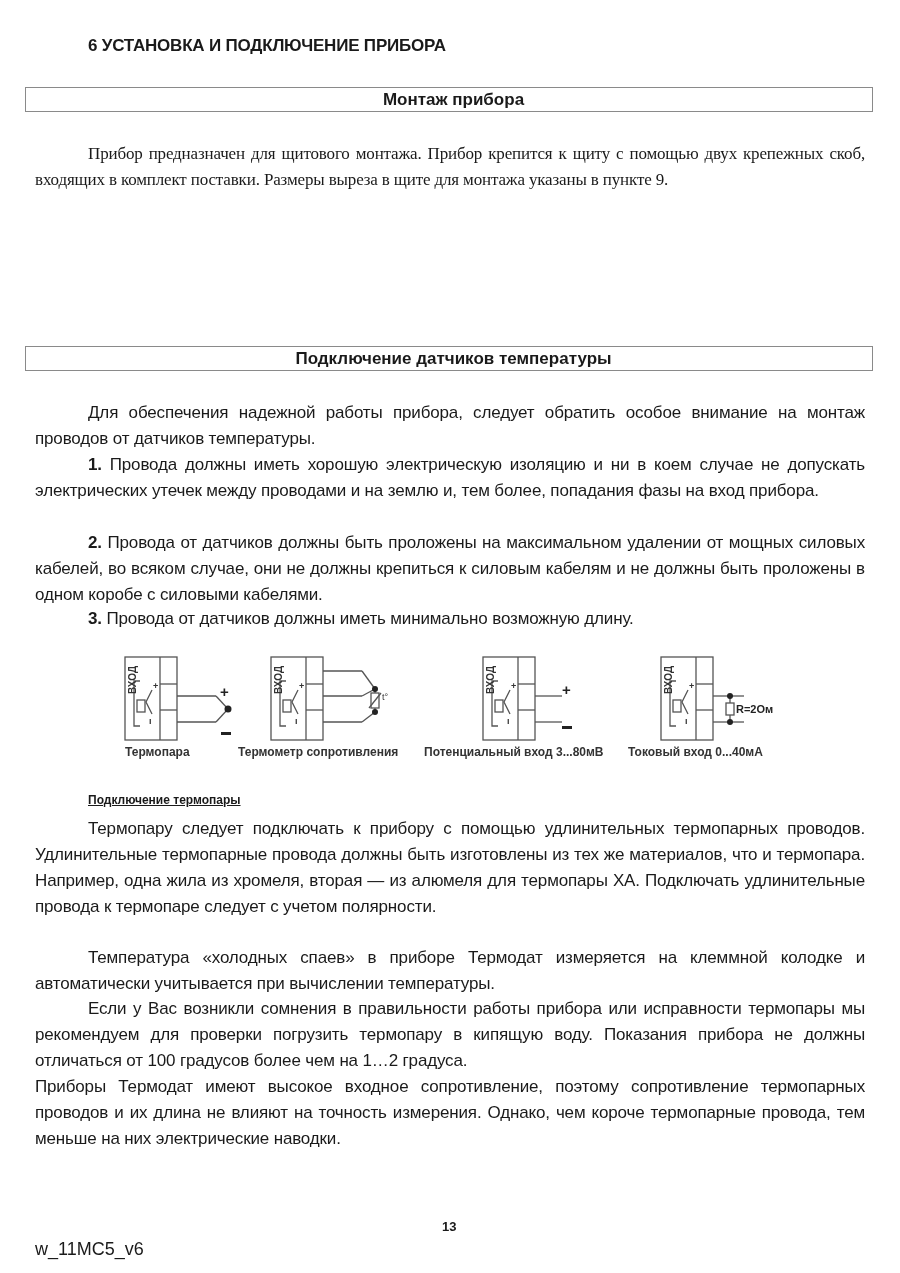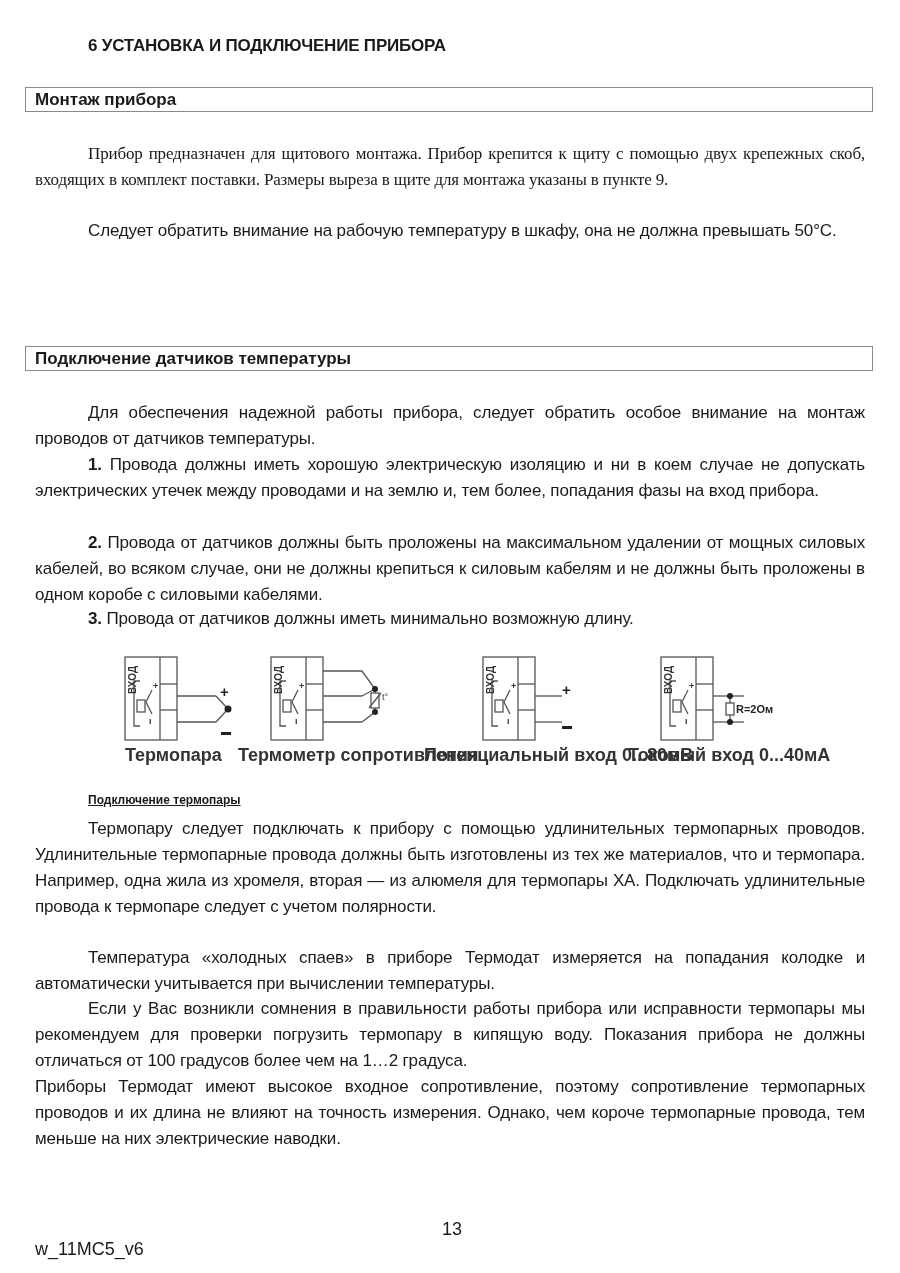--- a/index.html
+++ b/index.html
@@ -1,43 +1,42 @@
 <!DOCTYPE html>
 <html><head>
   <meta charset="utf-8">
   <style>
     html, body { margin: 0; padding: 0; background: #ffffff; }
     body { width: 900px; height: 1273px; position: relative; overflow: hidden;
       font-family: "Liberation Sans", sans-serif; color: #1a1a1a; }
     .page { position: absolute; left: 0; top: 0; width: 812px; height: 1273px; }
     .chapter-title { position: absolute; left: 88px; top: 36px; font-size: 17px; font-weight: bold; letter-spacing: -0.2px; }
     .section-box { position: absolute; left: 25px; width: 848px; height: 25px; border: 1px solid #8a8a8a;
-      box-sizing: border-box; font-weight: bold; font-size: 17px; line-height: 23px; padding-left: 9px; }
+      box-sizing: border-box; font-weight: bold; font-size: 17px; line-height: 23px; padding-left: 9px; text-align: center; }
     .para { position: absolute; left: 35px; width: 830px; font-size: 17px; line-height: 26px;
       text-align: justify; letter-spacing: -0.15px; }
     .para .indent { display: inline-block; width: 53px; }
     .para b { font-weight: bold; }
     .sub-title { position: absolute; left: 88px; font-size: 12px; font-weight: bold; text-decoration: underline; }
     .diagram { position: absolute; top: 656px; }
     .diagram svg { display: block; }
-    .caption { position: absolute; top: 745px; font-size: 18px; font-weight: bold; color: #333; white-space: nowrap; }
-    .footer-page { position: absolute; left: 442px; top: 1219px; font-size: 18px; }
+    .caption { position: absolute; top: 745px; font-size: 12px; font-weight: bold; color: #333; white-space: nowrap; }
+    .footer-page { position: absolute; left: 442px; top: 1219px; font-size: 13px; font-weight: bold; }
     .footer-code { position: absolute; left: 35px; top: 1239px; font-size: 18px; }
   </style>
 </head>
 <body>
 
 <div class="page">
 
   <div class="chapter-title">6 УСТАНОВКА И ПОДКЛЮЧЕНИЕ ПРИБОРА</div>
 
   <div class="section-box" style="top:87px;">Монтаж прибора</div>
 
   <div class="para" style="top:141px;font-family:Liberation Serif, serif;"><span class="indent"></span><span>Прибор предназначен для щитового монтажа. Прибор крепится к щиту с помощью двух крепежных скоб, входящих в комплект поставки. Размеры выреза в щите для монтажа указаны в пункте 9.</span></div>
-  <div class="para" style="top:218px;"><span class="indent"></span><span>Следует обратить внимание на рабочую температуру в шкафу, она не должна превышать 50°С.</span></div>
 
   <div class="section-box" style="top:346px;">Подключение датчиков температуры</div>
 
   <div class="para" style="top:400px;"><span class="indent"></span><span>Для обеспечения надежной работы прибора, следует обратить особое внимание на монтаж проводов от датчиков температуры.</span></div>
   <div class="para" style="top:452px;"><span class="indent"></span><b>1.</b> <span>Провода должны иметь хорошую электрическую изоляцию и ни в коем случае не допускать электрических утечек между проводами и на землю и, тем более, попадания фазы на вход прибора.</span></div>
   <div class="para" style="top:530px;"><span class="indent"></span><b>2.</b> <span>Провода от датчиков должны быть проложены на максимальном удалении от мощных силовых кабелей, во всяком случае, они не должны крепиться к силовым кабелям и не должны быть проложены в одном коробе с силовыми кабелями.</span></div>
   <div class="para" style="top:606px;"><span class="indent"></span><b>3.</b> <span>Провода от датчиков должны иметь минимально возможную длину.</span></div>
 
   <div class="diagram" style="left:124px;">
     <svg width="120" height="90" viewBox="0 0 120 90">
@@ -108,21 +107,21 @@
         <line x1="53" y1="40" x2="80" y2="40"></line>
         <line x1="53" y1="66" x2="80" y2="66"></line>
       </g>
       <text x="29" y="33" font-size="9" font-weight="bold" fill="#333" font-family="Liberation Sans, sans-serif">+</text>
       <text x="25" y="68" font-size="9" font-weight="bold" fill="#333" font-family="Liberation Sans, sans-serif">ı</text>
       <text x="80" y="39" font-size="15" font-weight="bold" fill="#222" font-family="Liberation Sans, sans-serif">+</text>
       <rect x="80" y="70" width="10" height="3" fill="#222"></rect>
       <text transform="translate(12,38) rotate(-90)" font-size="10" font-weight="bold" fill="#333" font-family="Liberation Sans, sans-serif">ВХОД</text>
     </svg>
   </div>
-  <div class="caption" style="left:424px;">Потенциальный вход 0...80мВ</div>
+  <div class="caption" style="left:424px;">Потенциальный вход 3...80мВ</div>
 
   <div class="diagram" style="left:660px;">
     <svg width="120" height="90" viewBox="0 0 120 90">
       <g stroke="#555" fill="none" stroke-width="1.3">
         <rect x="1" y="1" width="52" height="83"></rect>
         <line x1="36" y1="1" x2="36" y2="84"></line>
         <line x1="36" y1="28" x2="53" y2="28"></line>
         <line x1="36" y1="54" x2="53" y2="54"></line>
         <path d="M16 25 L10 25 L10 70 L16 70"></path>
         <rect x="13" y="44" width="8" height="12"></rect>
@@ -139,19 +138,19 @@
       <text x="25" y="68" font-size="9" font-weight="bold" fill="#333" font-family="Liberation Sans, sans-serif">ı</text>
       <text x="76" y="57" font-size="11" font-weight="bold" fill="#222" font-family="Liberation Sans, sans-serif">R=2Ом</text>
       <text transform="translate(12,38) rotate(-90)" font-size="10" font-weight="bold" fill="#333" font-family="Liberation Sans, sans-serif">ВХОД</text>
     </svg>
   </div>
   <div class="caption" style="left:628px;">Токовый вход 0...40мА</div>
 
   <div class="sub-title" style="top:793px;">Подключение термопары</div>
 
   <div class="para" style="top:816px;"><span class="indent"></span><span>Термопару следует подключать к прибору с помощью удлинительных термопарных проводов. Удлинительные термопарные провода должны быть изготовлены из тех же материалов, что и термопара. Например, одна жила из хромеля, вторая — из алюмеля для термопары ХА. Подключать удлинительные провода к термопаре следует с учетом полярности.</span></div>
-  <div class="para" style="top:945px;"><span class="indent"></span><span>Температура «холодных спаев» в приборе Термодат измеряется на попадания колодке и автоматически учитывается при вычислении температуры.</span></div>
+  <div class="para" style="top:945px;"><span class="indent"></span><span>Температура «холодных спаев» в приборе Термодат измеряется на клеммной колодке и автоматически учитывается при вычислении температуры.</span></div>
   <div class="para" style="top:996px;"><span class="indent"></span><span>Если у Вас возникли сомнения в правильности работы прибора или исправности термопары мы рекомендуем для проверки погрузить термопару в кипящую воду. Показания прибора не должны отличаться от 100 градусов более чем на 1…2 градуса.</span></div>
   <div class="para" style="top:1074px;">Приборы Термодат имеют высокое входное сопротивление, поэтому сопротивление термопарных проводов и их длина не влияют на точность измерения. Однако, чем короче термопарные провода, тем меньше на них электрические наводки.</div>
 
   <div class="footer-page">13</div>
   <div class="footer-code">w_11MC5_v6</div>
 </div>
 
 </body></html>

